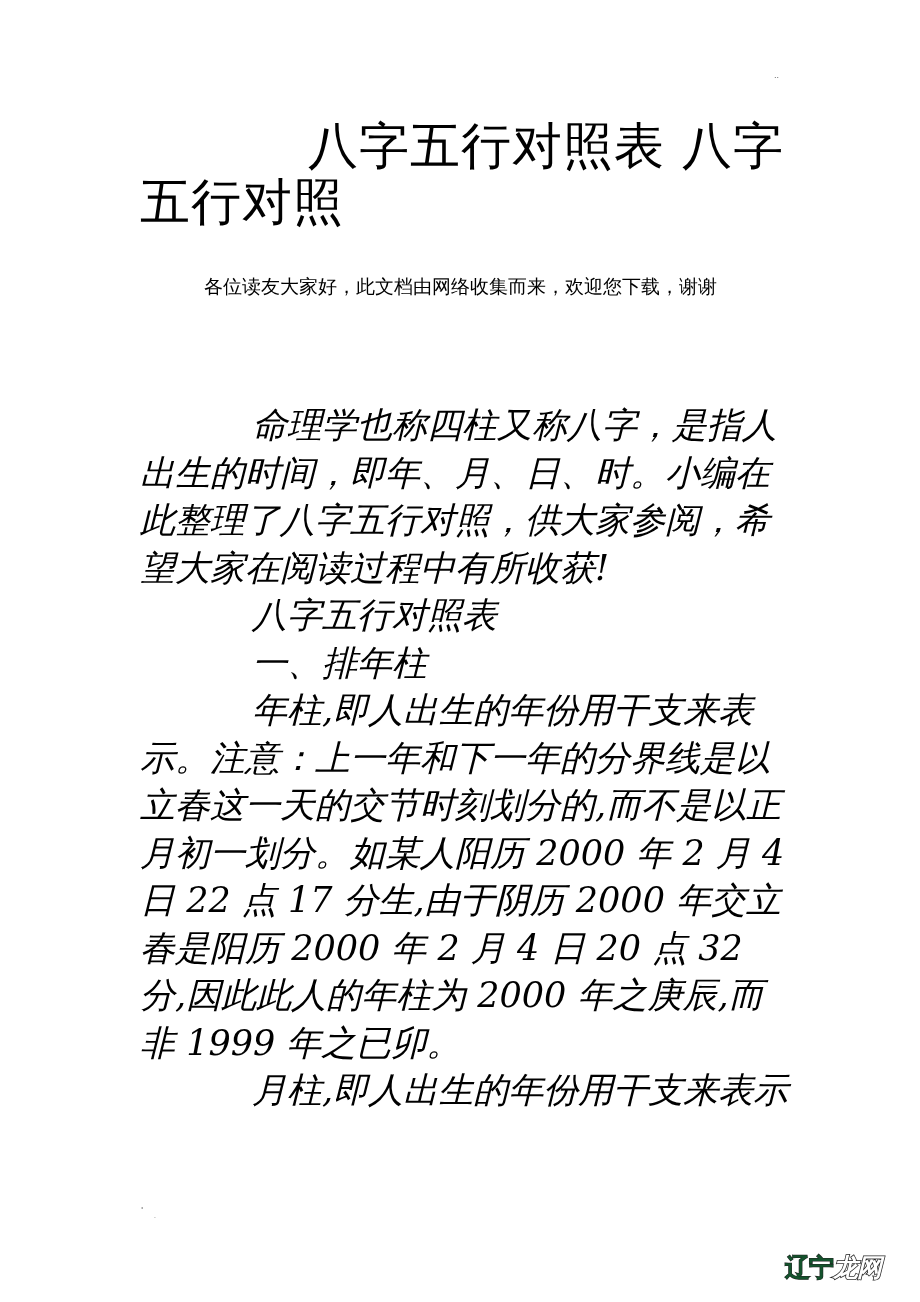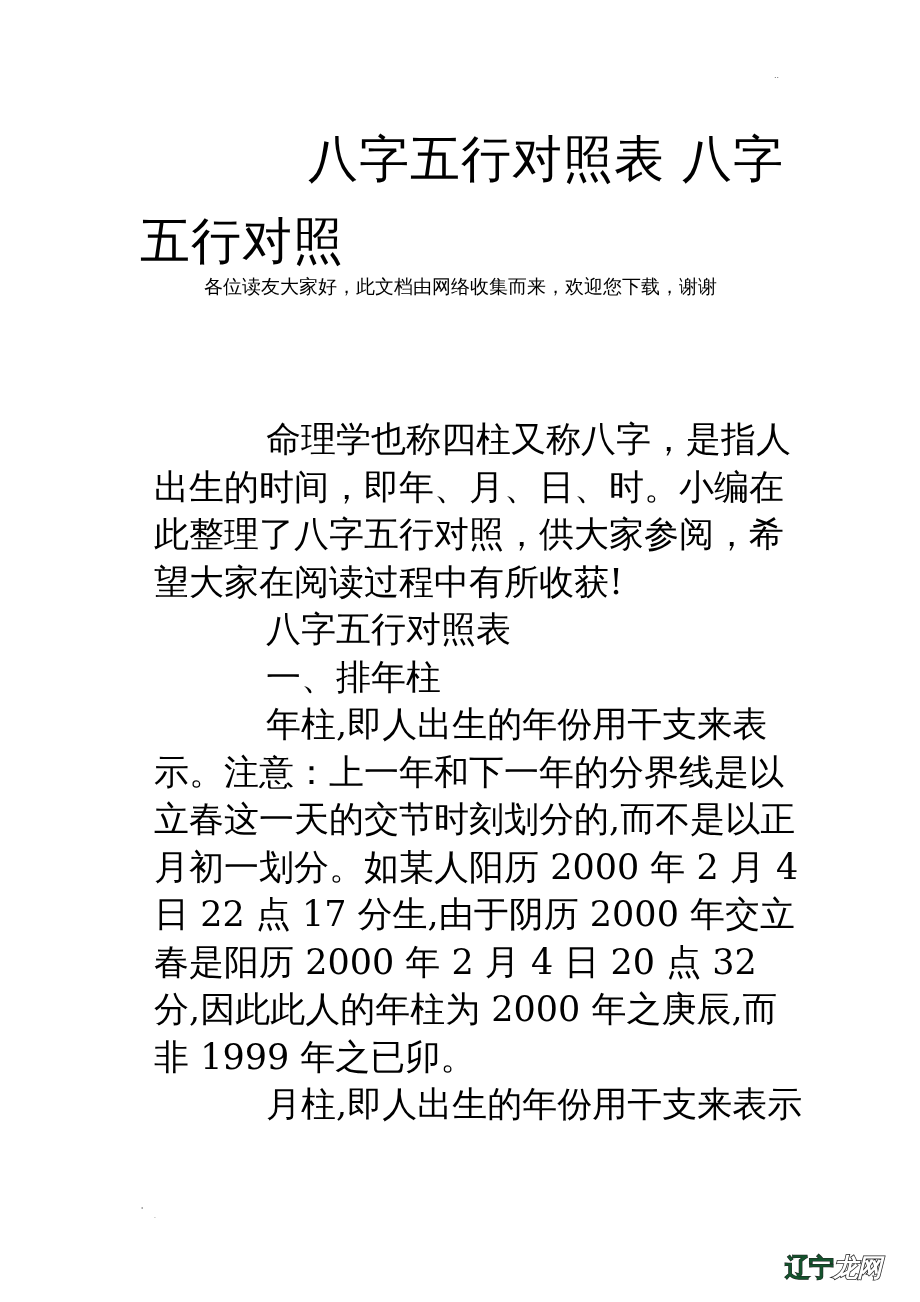--- a/index.html
+++ b/index.html
@@ -28,21 +28,21 @@
       font-size: 8px;
       line-height: 8px;
       color: #333;
     }
     .title {
       position: absolute;
       left: 140px;
       top: 118px;
       width: 650px;
       font-size: 50px;
-      line-height: 82px;
+      line-height: 56px;
       font-weight: normal;
       margin: 0;
       text-indent: 168px;
       letter-spacing: 1px;
     }
     .intro {
       position: absolute;
       left: 140px;
       top: 264px;
       width: 640px;
@@ -51,21 +51,22 @@
       text-indent: 64px;
       margin: 0;
     }
     .body-text {
       position: absolute;
       left: 140px;
       top: 402px;
       width: 650px;
       font-size: 35px;
       line-height: 47.5px;
-      margin: 14px;
+      margin: 0;
+      font-style: italic;
     }
     .body-text p {
       margin: 0;
       text-indent: 112px;
     }
     .footer-mark {
       position: absolute;
       left: 141px;
       top: 1205px;
       font-size: 8px;

